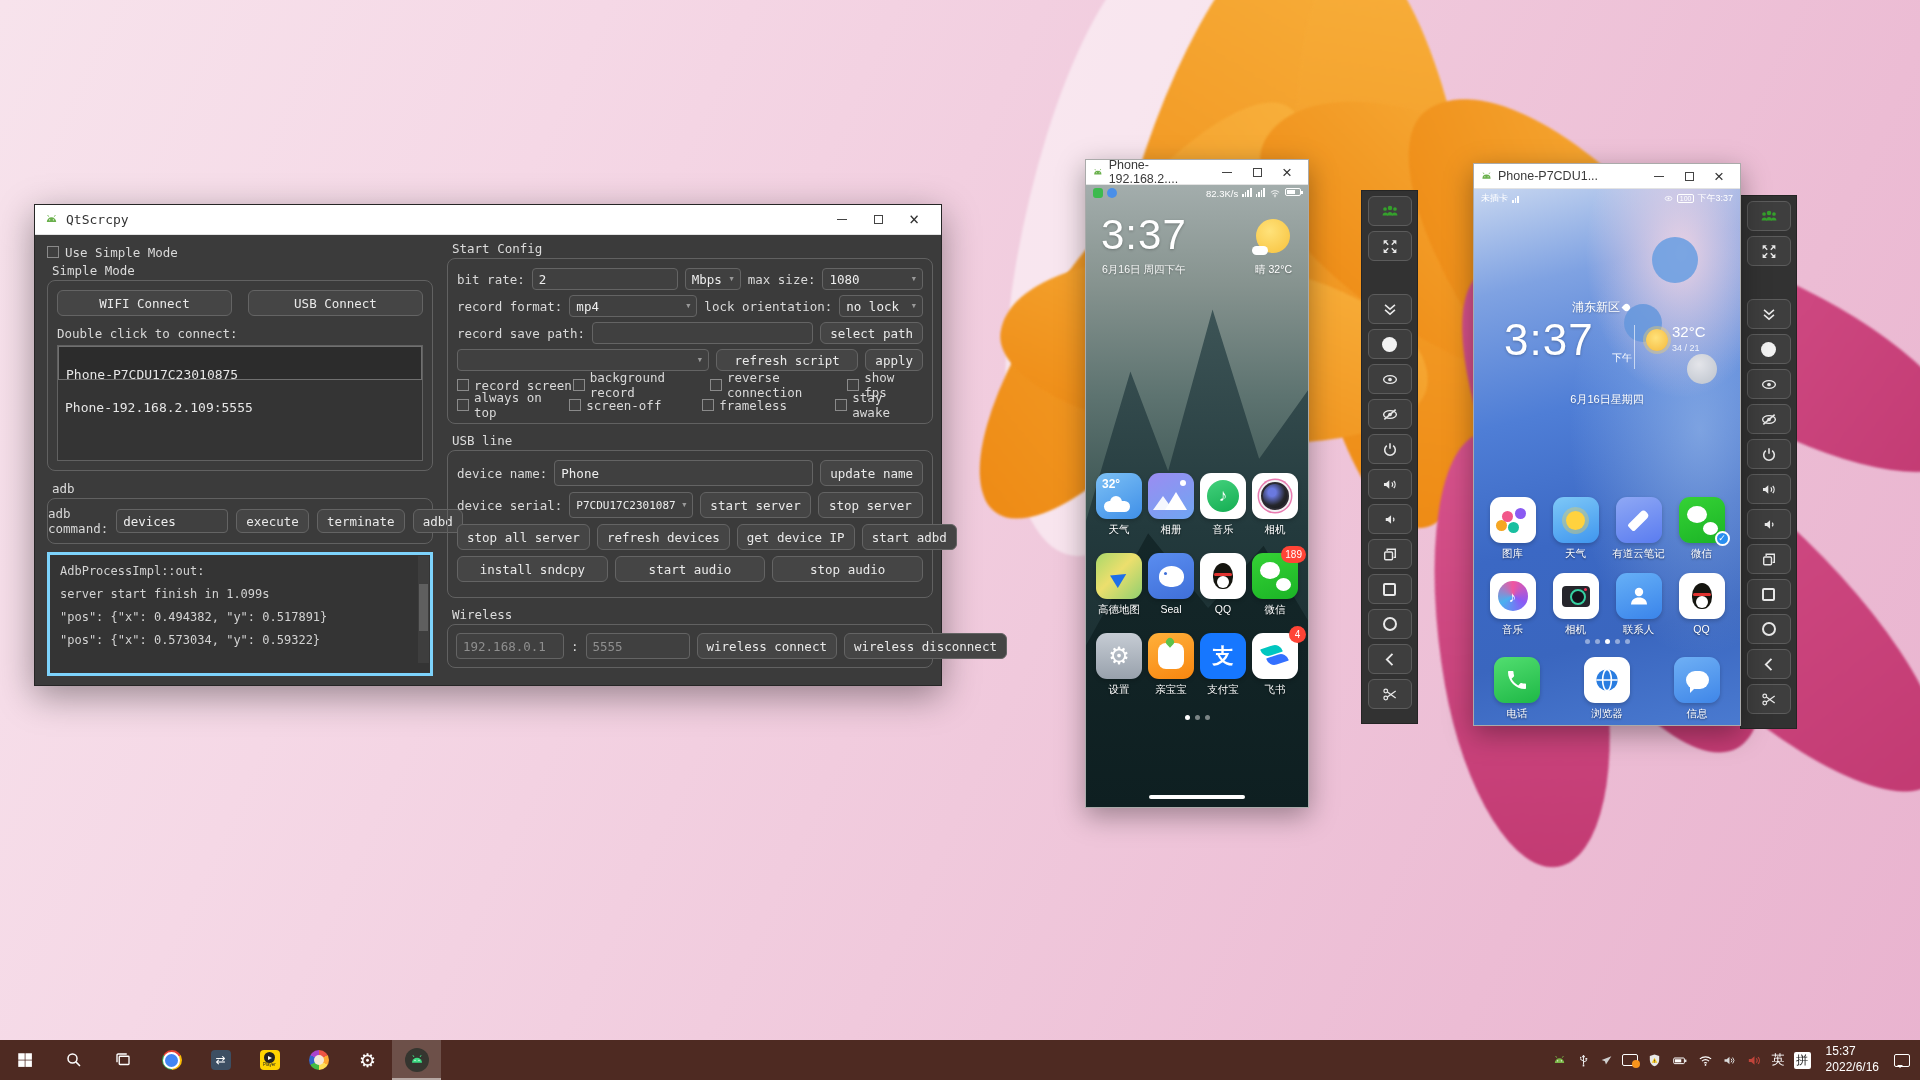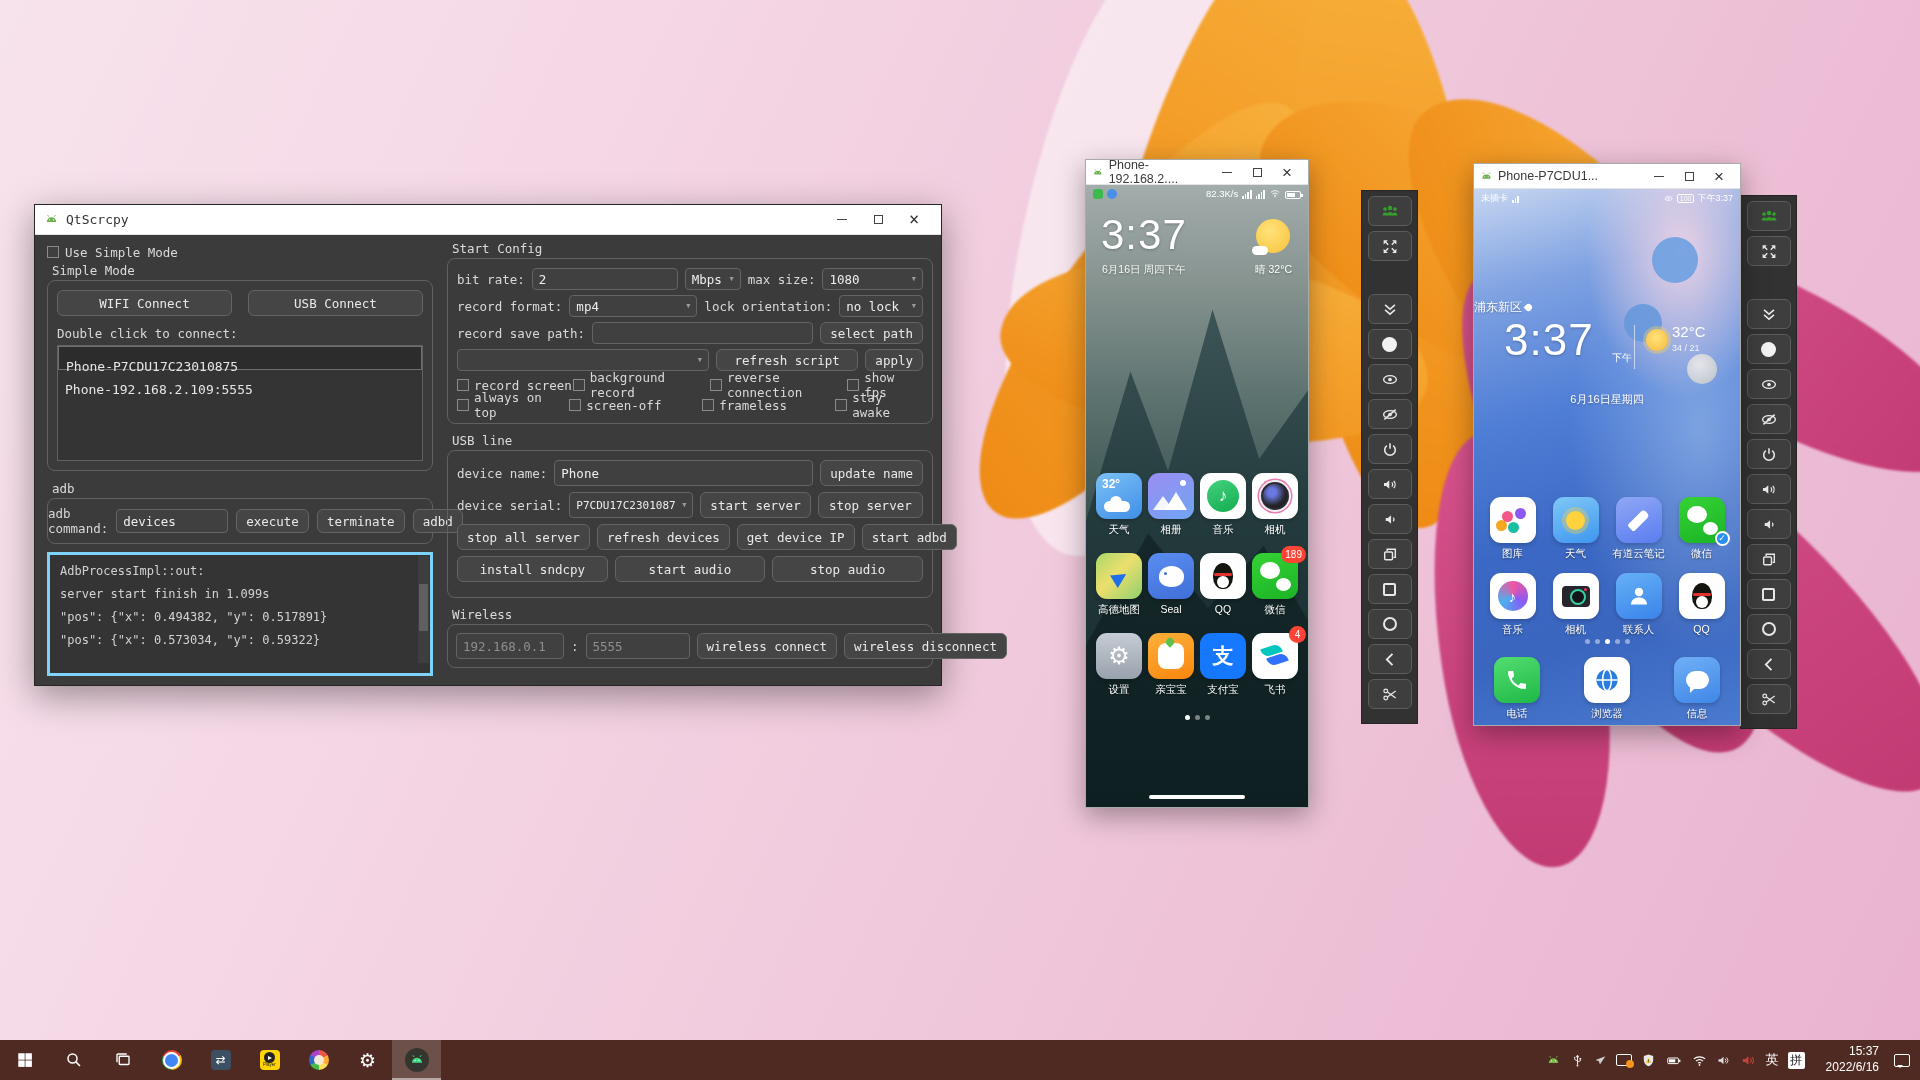--- a/index.html
+++ b/index.html
@@ -36,21 +36,21 @@
     font-family:inherit;font-size:12.5px;height:24px;padding:0 9px;display:flex;align-items:center;justify-content:center;white-space:nowrap}
   .qin{background:#404040;border:1px solid #646464;border-radius:4px;color:#eee;
     font-family:inherit;font-size:12.5px;height:24px;padding:0 6px;outline:none}
   .qin::placeholder{color:#8f8f8f}
   .combo{background:#404040;border:1px solid #646464;border-radius:4px;height:24px;
     display:flex;align-items:center;padding:0 6px;gap:4px;color:#eee}
   .combo::after{content:"▼";font-size:7px;color:#9a9a9a;margin-left:auto}
   .btn2{display:flex;gap:16px;margin-bottom:10px}
   .btn2 .qbtn{flex:1;height:26px}
   .devlist{border:1px solid #616161;background:#343434;height:116px;margin-top:4px}
-  .devitem{height:24px;line-height:23px;padding:8px 7px;font-size:13px;color:#e6e6e6}
+  .devitem{height:24px;line-height:23px;padding:16px 7px;font-size:13px;color:#e6e6e6}
   .devitem.sel{background:#2c2c2c;border:1px solid #707070}
   .adbrow{display:flex;align-items:center;gap:8px}
   .logbox{margin-top:8px;border:3px solid #7dd3fc;background:#343434;height:124px;position:relative;
     padding:9px 20px 6px 10px;font-size:12px;color:#d3d3d3}
   .logbox div{margin-bottom:9px;white-space:nowrap}
   .sbar{position:absolute;top:1px;bottom:1px;right:1px;width:11px;background:#3e3e3e}
   .sthumb{position:absolute;left:1px;right:1px;top:26%;height:44%;background:#5f5f5f}
   .frow{display:flex;align-items:center;gap:7px;height:22px;margin-bottom:5px}
   .frow:last-child{margin-bottom:0}
   .frow .qbtn,.frow .qin,.frow .combo{height:22px}
@@ -72,37 +72,37 @@
   .mtn1{clip-path:polygon(0 54%,20% 30%,37% 46%,57% 20%,78% 44%,100% 33%,100% 100%,0 100%);
     background:linear-gradient(180deg,#41585a 15%,#233a3d 55%,#132426 100%)}
   .mtn2{clip-path:polygon(0 74%,28% 56%,55% 68%,80% 58%,100% 70%,100% 100%,0 100%);
     background:linear-gradient(180deg,#1d3234,#0e1f21)}
   .p2 .pscreen{height:536px;background:
     radial-gradient(60% 45% at 78% 12%,rgba(244,214,228,.9) 0%,rgba(244,214,228,0) 60%),
     radial-gradient(70% 60% at 85% 45%,rgba(170,200,240,.55) 0%,rgba(170,200,240,0) 70%),
     linear-gradient(165deg,#c7d6f0 0%,#7fa2e2 18%,#4f7ed6 40%,#3b68c4 62%,#3a66bf 80%,#4a7ad0 100%)}
   .wcirc{position:absolute;border-radius:50%}
   
-  .sbar1{position:absolute;top:3px;left:7px;right:7px;display:flex;align-items:flex-end;gap:4px;color:#fff;font-size:9.5px}
+  .sbar1{position:absolute;top:3px;left:7px;right:7px;display:flex;align-items:flex-start;gap:4px;color:#fff;font-size:9.5px}
   .mini{width:10px;height:10px;border-radius:3px;flex:none}
   .sig{display:inline-flex;align-items:flex-end;gap:1px;height:9px}
   .sig span{width:1.6px;background:#fff;display:block}
   .batt{width:16px;height:8px;border:1px solid #fff;border-radius:2px;position:relative}
   .batt::after{content:"";position:absolute;left:1px;top:1px;bottom:1px;width:55%;background:#fff}
   .batt::before{content:"";position:absolute;right:-3px;top:2px;width:2px;height:3px;background:#fff}
   
   .clk1{position:absolute;left:15px;top:26px;color:#fff;font-weight:300;font-size:42px;letter-spacing:1px;text-shadow:0 1px 3px rgba(0,0,0,.25)}
   .dat1{position:absolute;left:16px;top:78px;color:rgba(255,255,255,.95);font-size:10.5px;text-shadow:0 1px 2px rgba(0,0,0,.3)}
   .sun1{position:absolute;right:18px;top:34px;width:34px;height:34px;border-radius:50%;
     background:radial-gradient(circle at 40% 35%,#ffe27a,#f7c13c)}
   .sun1::after{content:"";position:absolute;left:-4px;bottom:-2px;width:16px;height:9px;border-radius:7px;background:#fff}
   .wtx1{position:absolute;right:16px;top:78px;color:#fff;font-size:10.5px;text-shadow:0 1px 2px rgba(0,0,0,.3)}
   
   .sbar2{position:absolute;top:3px;left:7px;right:7px;display:flex;align-items:center;gap:4px;color:#fff;font-size:9px}
-  .loc2{position:absolute;left:0;right:12px;top:110px;color:#fff;font-size:12px;text-shadow:0 1px 2px rgba(0,0,0,.25)}
+  .loc2{position:absolute;left:0;right:12px;top:110px;text-align:center;color:#fff;font-size:12px;text-shadow:0 1px 2px rgba(0,0,0,.25)}
   .pin{display:inline-block;width:7px;height:7px;border-radius:50% 50% 50% 0;background:#fff;transform:rotate(45deg);margin-left:3px}
   .clk2{position:absolute;left:30px;top:126px;color:#fff;font-weight:300;font-size:44px;letter-spacing:1px;text-shadow:0 1px 3px rgba(0,0,0,.25)}
   .am2{position:absolute;left:138px;top:162px;color:#fff;font-size:10px}
   .vline{position:absolute;left:160px;top:136px;height:44px;width:1px;background:rgba(255,255,255,.6)}
   .sun2g{position:absolute;left:172px;top:140px;width:22px;height:22px;border-radius:50%;
     background:radial-gradient(circle at 45% 40%,#ffe27a,#f5b93c);box-shadow:0 0 0 3px rgba(255,215,90,.35)}
   .tmp2{position:absolute;left:198px;top:134px;color:#fff;font-size:15px}
   .rng2{position:absolute;left:198px;top:154px;color:rgba(255,255,255,.85);font-size:9px}
   .gcirc{position:absolute;left:213px;top:165px;width:30px;height:30px;border-radius:50%;
     background:radial-gradient(circle at 40% 35%,#e8e8ea,#bfc4cb);opacity:.95}
@@ -214,21 +214,21 @@
   .painti::after{content:"";position:absolute;inset:5px;border-radius:50%;background:#f5e9d8}
   .geari{font-size:19px;color:#fff}
   .geari::before{content:"⚙"}
   .droidc{width:24px;height:24px;border-radius:50%;background:#35352f;display:flex;align-items:center;justify-content:center}
   .tray{display:flex;align-items:center;gap:9px;margin-left:auto;padding-right:10px}
   .tsm{width:15px;height:15px}
   .disp{width:16px;height:12px;border:1.5px solid #fff;border-radius:2px;position:relative}
   .disp::after{content:"";position:absolute;right:-3px;bottom:-3px;width:8px;height:8px;border-radius:50%;background:#f7941d}
   .imebox{background:#fff;color:#222;width:17px;height:17px;border-radius:2px;font-size:12px;display:flex;align-items:center;justify-content:center}
   .imeen{font-size:13px}
-  .clockblk{display:flex;flex-direction:column;align-items:flex-end;font-size:12px;line-height:1.3;margin-left:12px}
+  .clockblk{display:flex;flex-direction:column;align-items:flex-start;font-size:12px;line-height:1.3;margin-left:6px}
   .notif{width:16px;height:13px;border:1.5px solid #fff;border-radius:2px;position:relative;margin-left:6px}
   .notif::after{content:"";position:absolute;left:2px;bottom:-5px;border:3px solid transparent;border-top-color:#fff}
   .hidden-defs{position:absolute;width:0;height:0;overflow:hidden}
 </style>
 </head>
 <body>
 
 <svg class="hidden-defs" xmlns="http://www.w3.org/2000/svg">
   <symbol id="i-droid" viewBox="0 0 24 24">
     <path d="M4.5 16a7.5 7.5 0 0 1 15 0z" fill="currentColor"></path>

